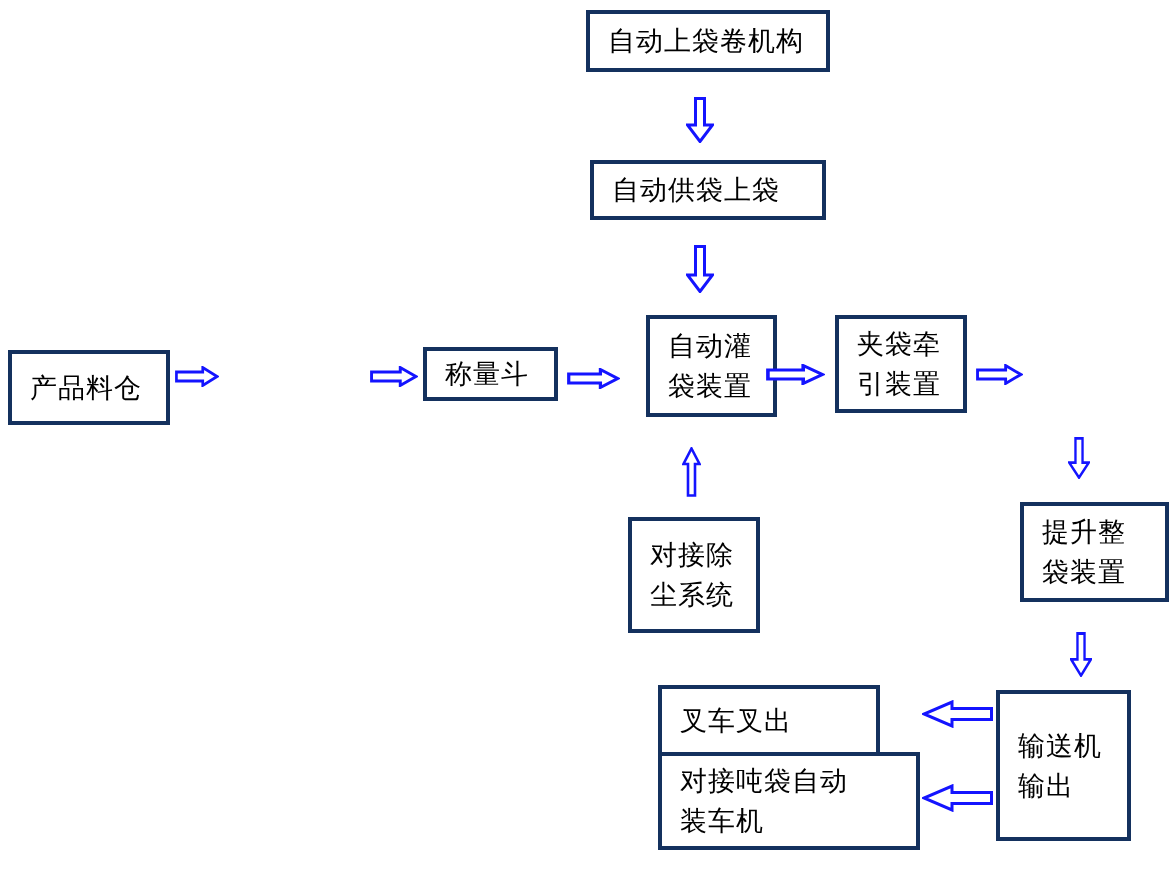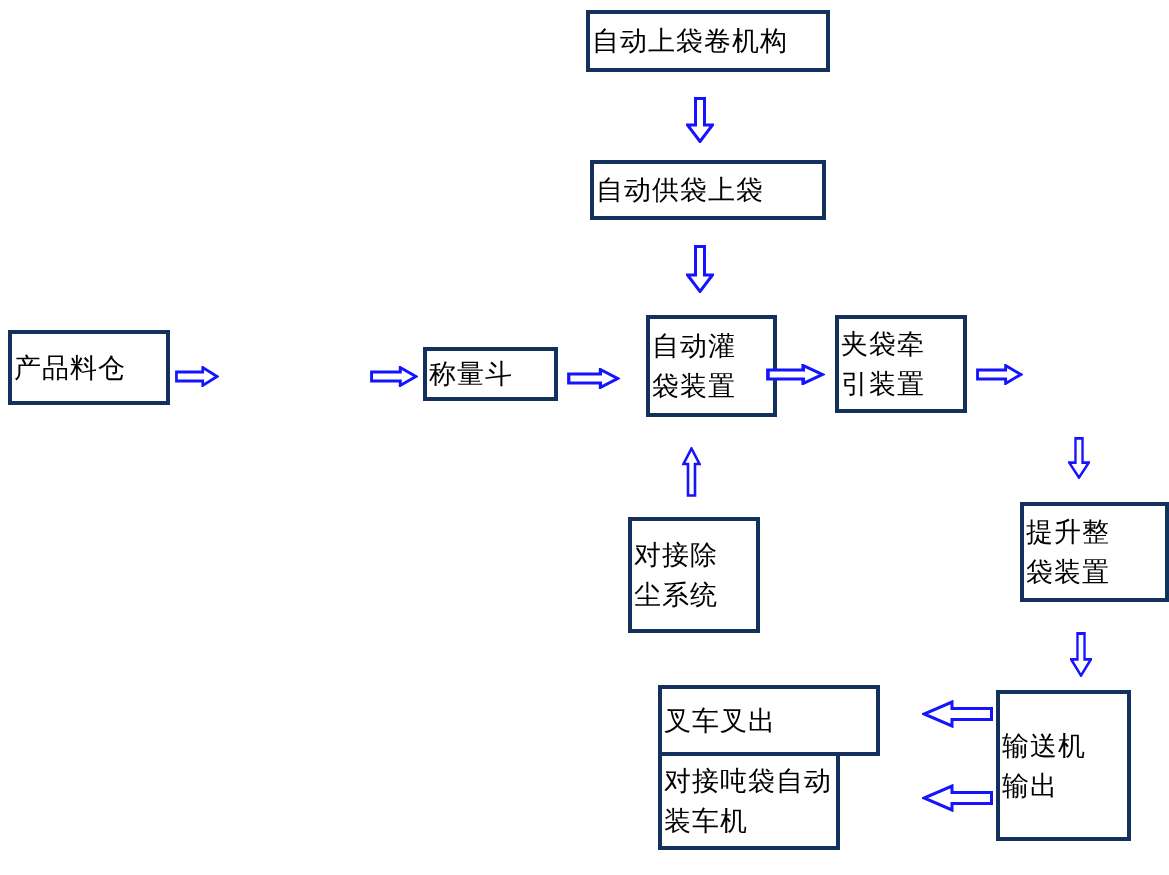--- a/index.html
+++ b/index.html
@@ -21,21 +21,21 @@
     border: 4px solid var(--box-border, #14315E);
     background: #ffffff;
     display: flex;
     align-items: center;
   }
   .box .label {
     font-size: 27px;
     color: var(--text, #000000);
     line-height: 40px;
     white-space: pre-line;
-    padding-left: 2px;
+    padding-left: 18px;
     padding-right: 4px;
     letter-spacing: 1px;
   }
   .arrow {
     position: absolute;
   }
   .arrow svg {
     display: block;
   }
   .arrow polygon {
@@ -50,21 +50,21 @@
 <div id="canvas">
 
   <div class="box" style="left:586px;top:10px;width:244px;height:62px">
     <div class="label">自动上袋卷机构</div>
   </div>
 
   <div class="box" style="left:590px;top:160px;width:236px;height:60px">
     <div class="label">自动供袋上袋</div>
   </div>
 
-  <div class="box" style="left:8px;top:330px;width:162px;height:75px">
+  <div class="box" style="left:8px;top:350px;width:162px;height:75px">
     <div class="label">产品料仓</div>
   </div>
 
 
   <div class="box" style="left:423px;top:347px;width:135px;height:54px">
     <div class="label">称量斗</div>
   </div>
 
   <div class="box" style="left:646px;top:315px;width:131px;height:102px">
     <div class="label">自动灌
@@ -89,21 +89,21 @@
 
   <div class="box" style="left:996px;top:690px;width:135px;height:151px">
     <div class="label">输送机
 输出</div>
   </div>
 
   <div class="box" style="left:658px;top:685px;width:222px;height:71px">
     <div class="label">叉车叉出</div>
   </div>
 
-  <div class="box" style="left:658px;top:752px;width:182px;height:98px">
+  <div class="box" style="left:658px;top:752px;width:262px;height:98px">
     <div class="label">对接吨袋自动
 装车机</div>
   </div>
 
   <div class="arrow" style="left:686px;top:97px">
     <svg width="28" height="46" viewBox="0 0 28 46" preserveAspectRatio="none">
       <polygon points="9.5,1.5 18.5,1.5 18.5,28 26.5,28 14,44.5 1.5,28 9.5,28" stroke-width="3"></polygon>
     </svg>
   </div>
 

